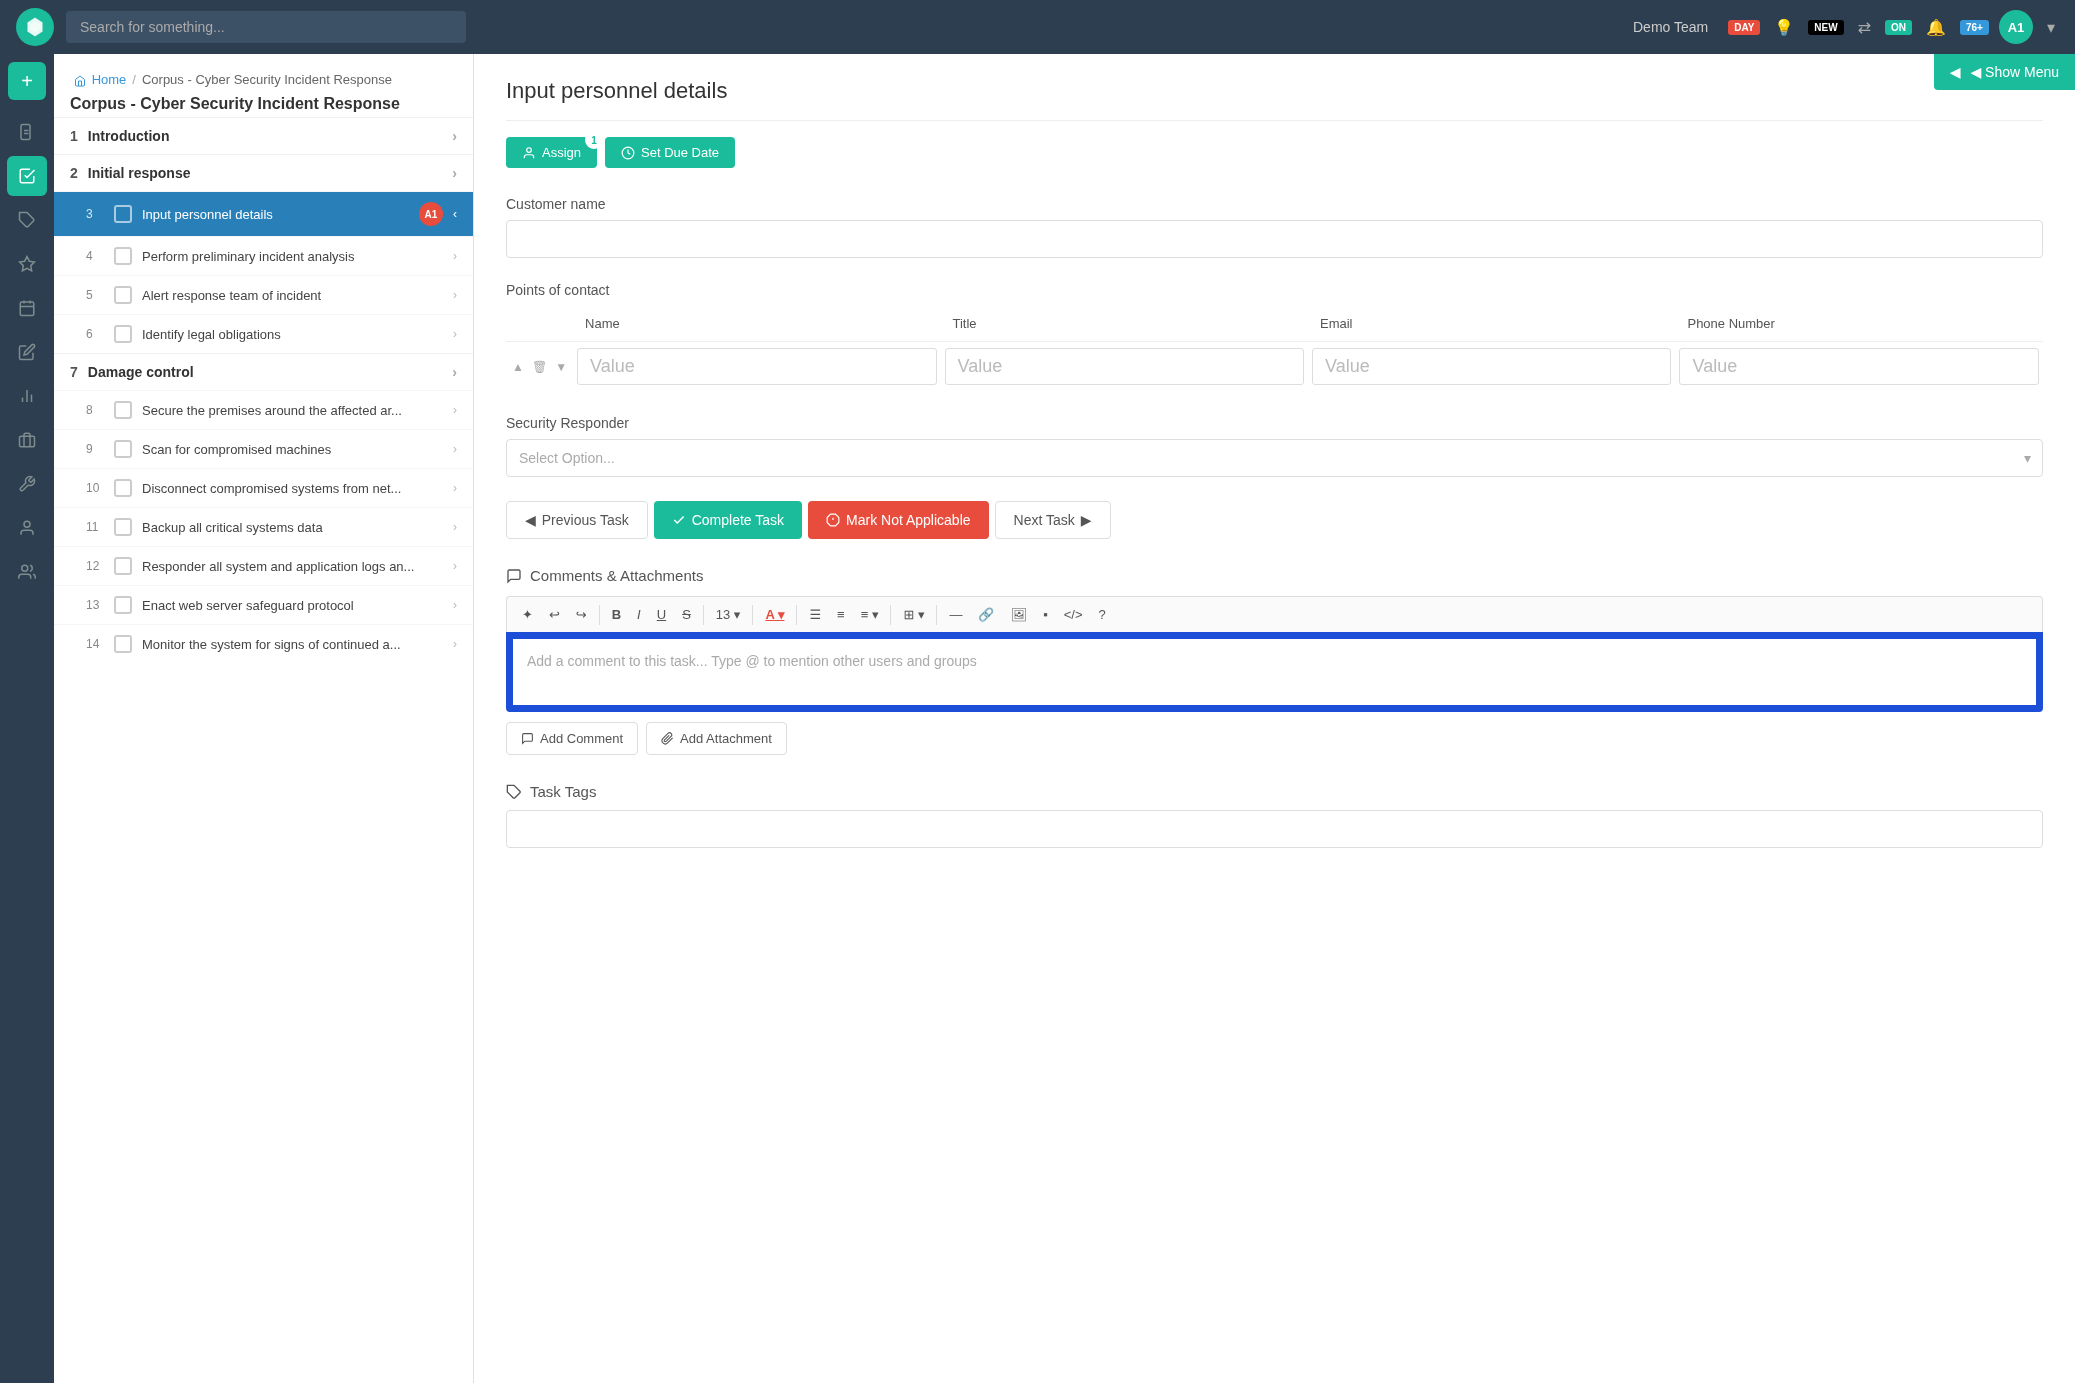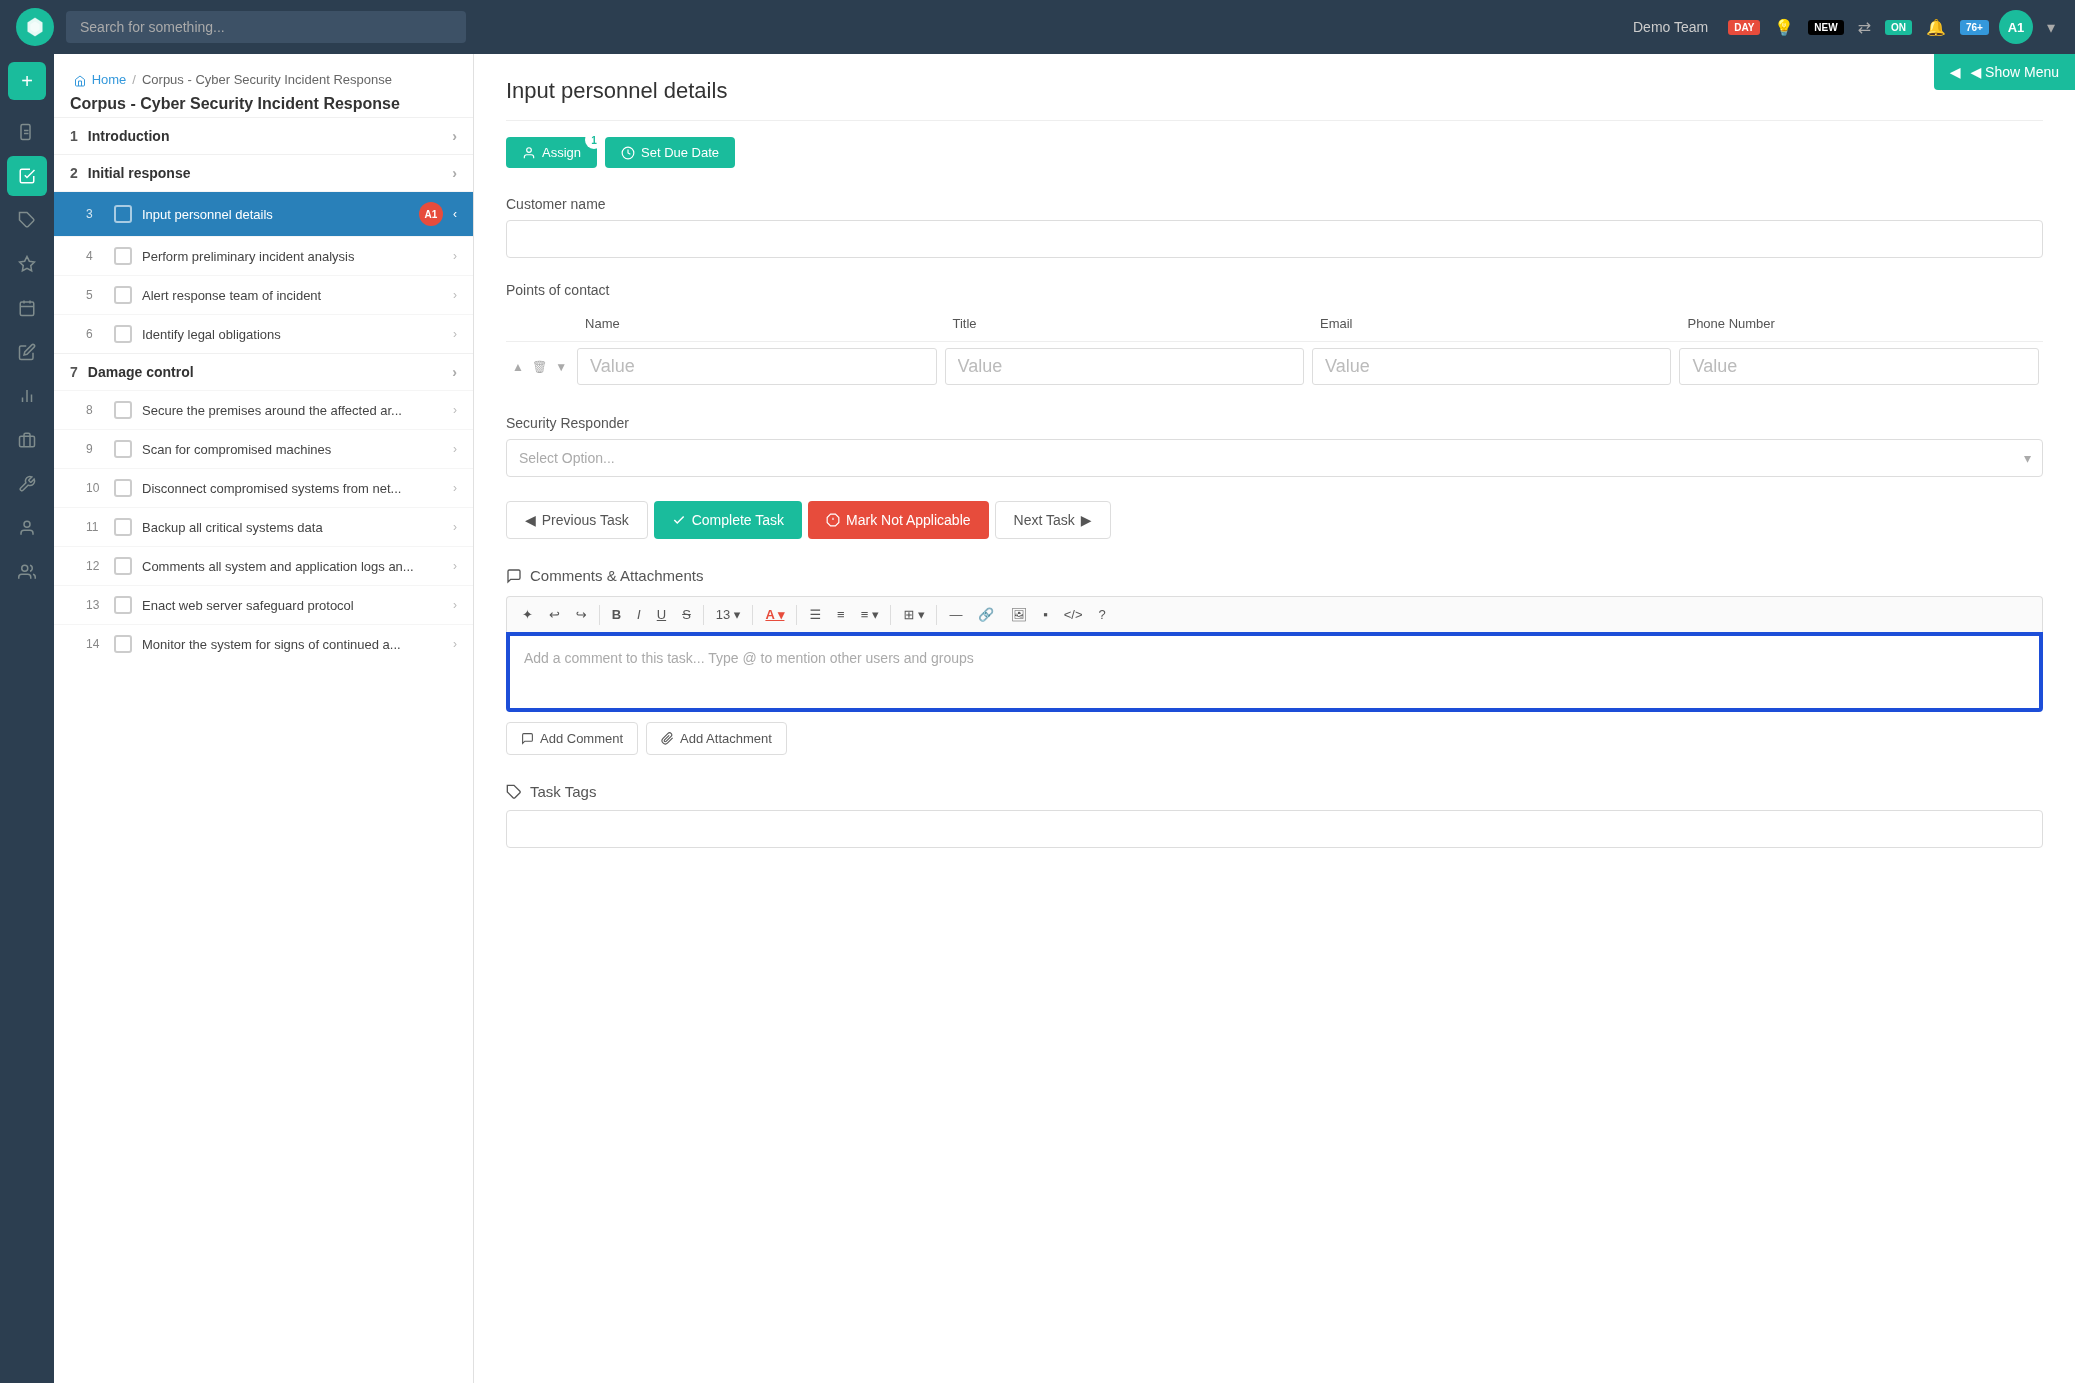--- a/index.html
+++ b/index.html
@@ -379,21 +379,21 @@
       padding: 4px 7px;
       border: none;
       background: transparent;
       cursor: pointer;
       color: #555;
       font-size: 13px;
       border-radius: 3px;
     }
     .toolbar-sep { width: 1px; height: 20px; background: #ddd; margin: 0 3px; }
     .editor-body {
-      border: 4px solid #1d4ed8;
+      border: 7px solid #1d4ed8;
       border-radius: 0 0 4px 4px;
       padding: 14px;
       min-height: 80px;
       color: #aaa;
       font-size: 14px;
     }
     .comment-actions {
       display: flex;
       gap: 8px;
       margin-top: 10px;
@@ -615,21 +615,21 @@
     <div class="task-item">
       <span class="task-num">11</span>
       <div class="task-checkbox"></div>
       <span class="task-label">Backup all critical systems data</span>
       <span class="task-chevron">›</span>
     </div>
 
     <div class="task-item">
       <span class="task-num">12</span>
       <div class="task-checkbox"></div>
-      <span class="task-label">Comments all system and application logs an...</span>
+      <span class="task-label">Responder all system and application logs an...</span>
       <span class="task-chevron">›</span>
     </div>
 
     <div class="task-item">
       <span class="task-num">13</span>
       <div class="task-checkbox"></div>
       <span class="task-label">Enact web server safeguard protocol</span>
       <span class="task-chevron">›</span>
     </div>
 

